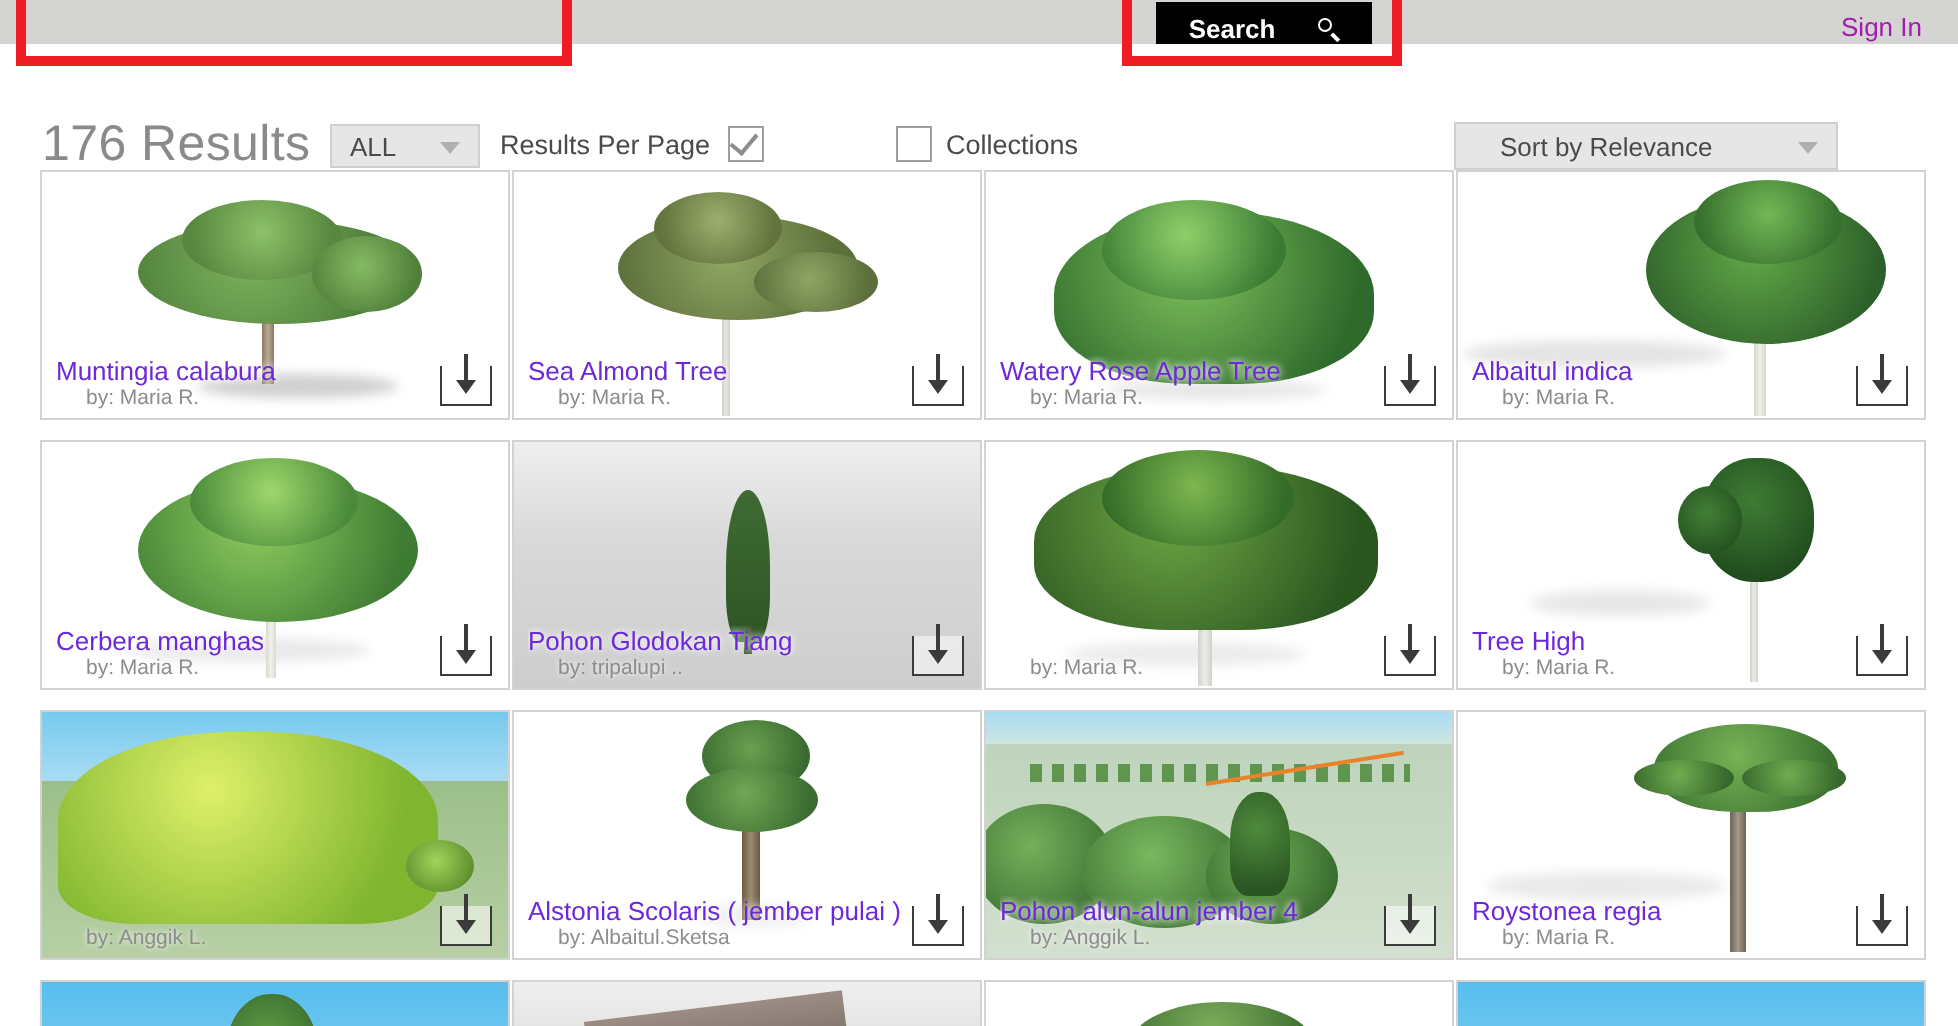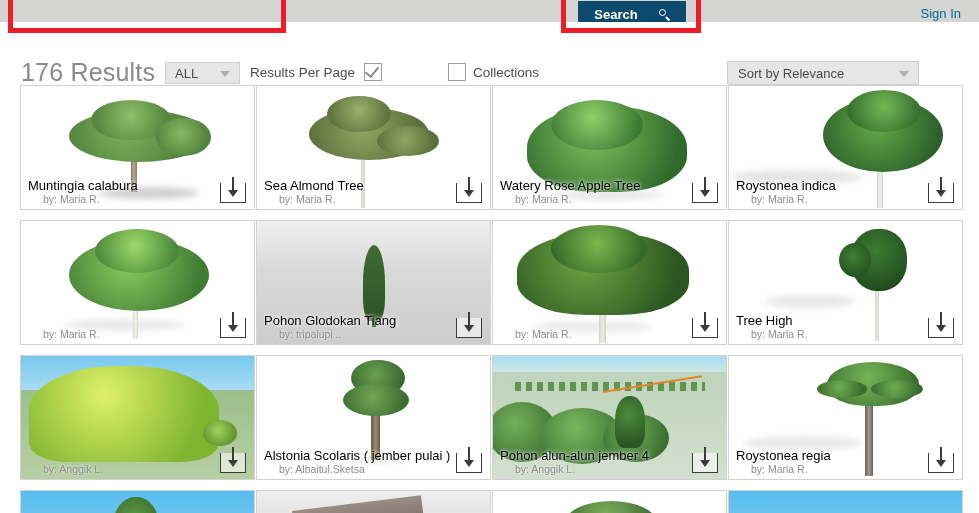--- a/index.html
+++ b/index.html
@@ -52,21 +52,21 @@
     text-decoration-color: #e02020;
     text-decoration-style: wavy;
     text-decoration-skip-ink: none;
     white-space: nowrap;
   }
   .search-button {
     position: absolute;
     left: 578px; top: 27px;
     width: 108px;
     height: 27px;
-    background: #0c4a6e;
+    background: #000000;
     color: #ffffff;
     font-size: 13px;
     font-weight: bold;
     display: flex;
     align-items: center;
     justify-content: center;
     gap: 21px;
     box-sizing: border-box;
   }
   .magnifier {
@@ -89,21 +89,21 @@
     left: 7px; top: 7px;
     width: 5px; height: 1.6px;
     background: #ffffff;
     transform: rotate(45deg);
     transform-origin: left center;
   }
   .signin {
     position: absolute;
     right: 18px; top: 32px;
     font-size: 13px;
-    color: #0369a1;
+    color: #a21caf;
   }
 
   
   .annot {
     position: absolute;
     border: 5px solid #ee1c25;
     box-sizing: border-box;
     pointer-events: none;
     z-index: 40;
   }
@@ -144,21 +144,21 @@
     align-items: center;
   }
   .select-all {
     left: 165px; top: 40px;
     width: 75px; height: 22px;
     padding-left: 9px;
   }
   .select-sort {
     left: 727px; top: 39px;
     width: 192px; height: 24px;
-    padding-left: 10px;
+    padding-left: 22px;
   }
   .caret {
     position: absolute;
     right: 9px; top: 50%;
     margin-top: -2px;
     width: 0; height: 0;
     border-left: 5px solid transparent;
     border-right: 5px solid transparent;
     border-top: 6px solid #b0b0b0;
   }
@@ -221,21 +221,21 @@
   .meta {
     position: absolute;
     left: 0; bottom: 3px;
     width: 100%;
     padding-left: 7px;
     box-sizing: border-box;
     z-index: 3;
   }
   .title {
     font-size: 13px;
-    color: #000000;
+    color: #6d28d9;
     line-height: 15px;
     white-space: nowrap;
     overflow: hidden;
     text-shadow: 0 0 3px rgba(255,255,255,0.9), 0 0 6px rgba(255,255,255,0.8);
     margin-top: 12px;
   }
   .author {
     font-size: 10.5px;
     color: #8d8d8d;
     line-height: 13px;
@@ -413,39 +413,40 @@
 
   <div class="card" style="left:708px; top:0px;">
     <div class="thumb">
       <div class="scene white-bg"></div>
       <div class="shadow-blob" style="left:2px;  top:84px;  width:132px; height:14px; opacity:.55;"></div>
       <div class="trunk" style="left:148px; top:74px; width:6px; height:48px; background:linear-gradient(90deg,#d7d7d0,#f0f0ea,#d7d7d0);"></div>
       <div class="canopy" style="left:94px;  top:12px; width:120px; height:74px; background:radial-gradient(circle at 45% 35%, #63aa48, #2d5f2a 78%);"></div>
       <div class="canopy" style="left:118px; top:4px;  width:74px;  height:42px; background:radial-gradient(circle at 50% 40%, #72b855, #37702f 78%);"></div>
     </div>
     <div class="meta">
-      <div class="title">Roystonea indica</div>
+      <div class="title">Albaitul indica</div>
       <div class="author">by: Maria R.</div>
     </div>
     <div class="dl">
       <div class="dl-box"></div>
         <div class="dl-stem"></div>
         <div class="dl-head"></div>
     </div>
   </div>
 
   <div class="card" style="left:0px;   top:135px;">
     <div class="thumb">
       <div class="scene white-bg"></div>
       <div class="shadow-blob" style="left:44px; top:98px; width:120px; height:12px; opacity:.45;"></div>
       <div class="trunk" style="left:112px; top:78px; width:5px; height:40px; background:linear-gradient(90deg,#d9d9d2,#f2f2ec,#d9d9d2);"></div>
       <div class="canopy" style="left:48px;  top:18px; width:140px; height:72px; background:radial-gradient(circle at 42% 32%, #8ecb5f, #3f7c33 78%);"></div>
       <div class="canopy" style="left:74px;  top:8px;  width:84px;  height:44px; background:radial-gradient(circle at 48% 38%, #9ed76b, #4a8a3a 78%);"></div>
     </div>
     <div class="meta">
+      <div class="title">Cerbera manghas</div>
       <div class="author">by: Maria R.</div>
     </div>
     <div class="dl">
       <div class="dl-box"></div>
         <div class="dl-stem"></div>
         <div class="dl-head"></div>
     </div>
   </div>
 
   <div class="card" style="left:236px; top:135px;">

